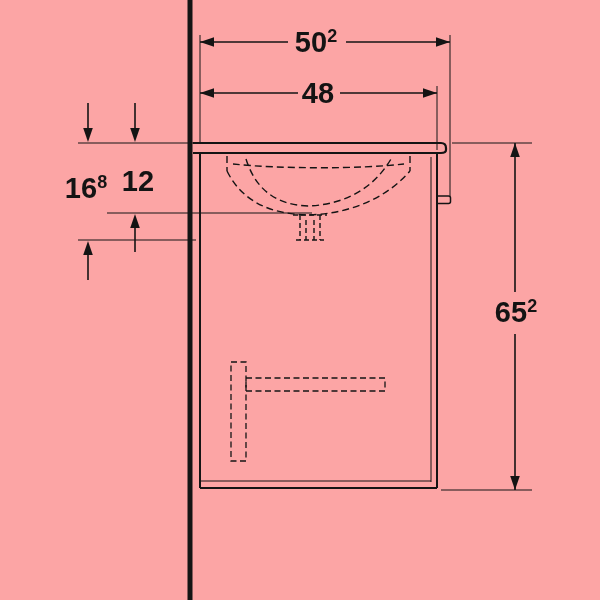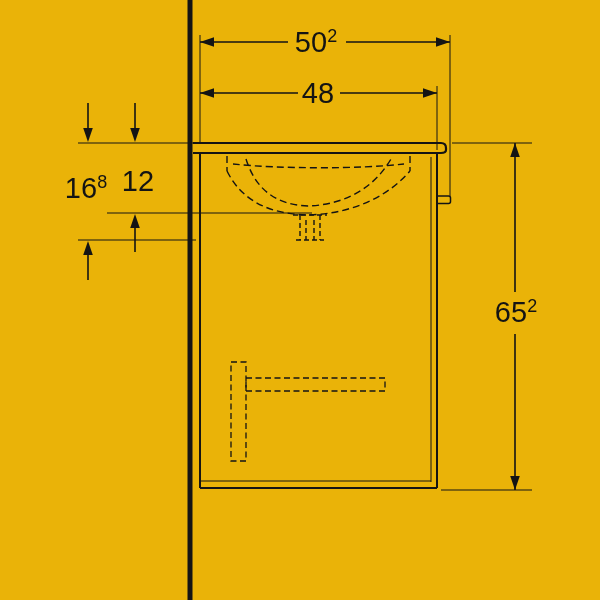--- a/index.html
+++ b/index.html
@@ -5,22 +5,23 @@
   html, body {
     margin: 0;
     padding: 0;
     background: #ffffff;
     font-family: "Liberation Sans", sans-serif;
   }
   .stage {
     position: relative;
     width: 600px;
     height: 600px;
-    background: #eab308;
+    background: #fca5a5;
     overflow: hidden;
+    font-weight: bold;
   }
   svg { display: block; }
   svg text {
     font-family: "Liberation Sans", sans-serif;
     fill: #141414;
   }
   .dim-label { font-size: 29px; }
   .dim-sup   { font-size: 18px; }
 </style>
 </head>

